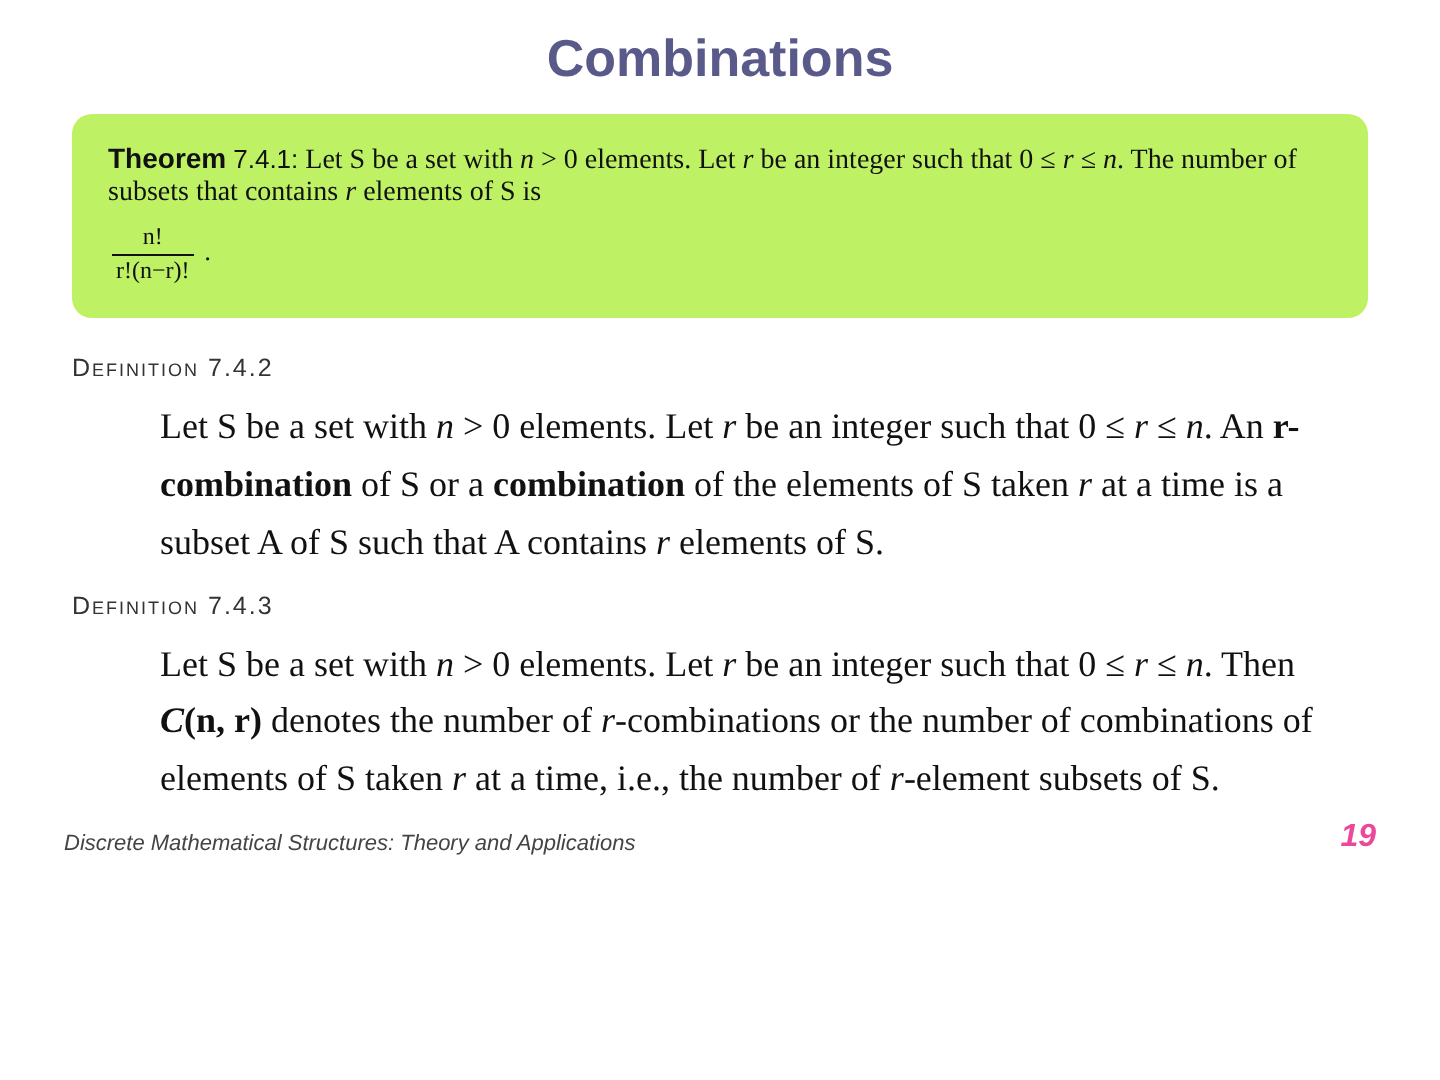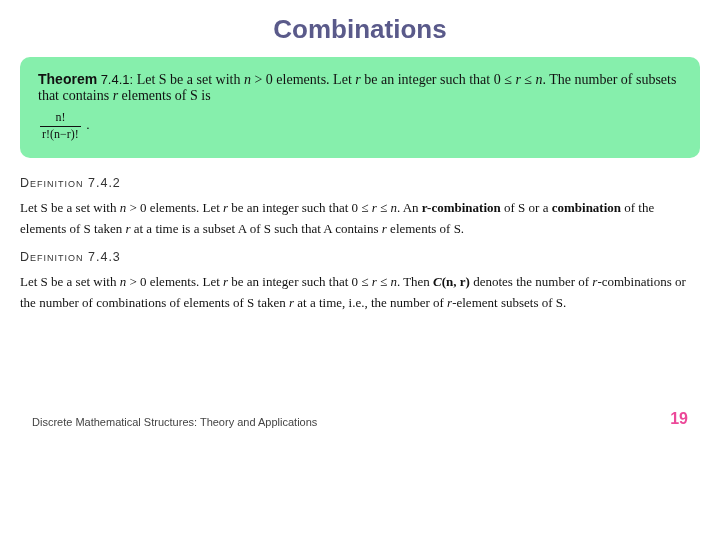--- a/index.html
+++ b/index.html
@@ -11,35 +11,35 @@
       font-family: Georgia, 'Times New Roman', serif;
       font-size: 14px;
       color: #111;
       overflow: hidden;
     }
 
     .page {
       width: 720px;
       height: 436px;
       position: relative;
-      padding: 0 20px;
+      padding: 0 36px;
       border-radius: 19px;
     }
 
     .title {
       text-align: center;
       font-family: Arial, Helvetica, sans-serif;
       font-size: 26px;
       font-weight: bold;
       color: #5a5a8a;
       padding: 14px 0 12px 0;
     }
 
     .theorem-box {
-      background: #86efac;
+      background: #bef264;
       border-radius: 10px;
       padding: 14px 18px 14px 18px;
       margin-bottom: 18px;
     }
 
     .theorem-title {
       font-size: 14px;
       margin-bottom: 4px;
     }
 
@@ -85,40 +85,42 @@
     .definition-header {
       font-family: Arial, Helvetica, sans-serif;
       font-size: 12.5px;
       font-variant: small-caps;
       letter-spacing: 0.08em;
       color: #333;
       margin-bottom: 8px;
     }
 
     .definition-body {
-      font-size: 13px;
+      font-size: 18px;
       line-height: 1.6;
       margin-bottom: 10px;
+      margin-left: 44px;
     }
 
     .bold {
       font-weight: bold;
     }
 
     .footer {
       position: absolute;
       bottom: 8px;
       left: 32px;
       right: 32px;
       display: flex;
       justify-content: space-between;
       align-items: flex-end;
       font-size: 11px;
       color: #444;
       font-family: Arial, Helvetica, sans-serif;
+      font-style: italic;
     }
 
     .footer-page {
       font-size: 16px;
       font-weight: bold;
       color: #ec4899;
     }
 
     .italic { font-style: italic; }
   </style>

